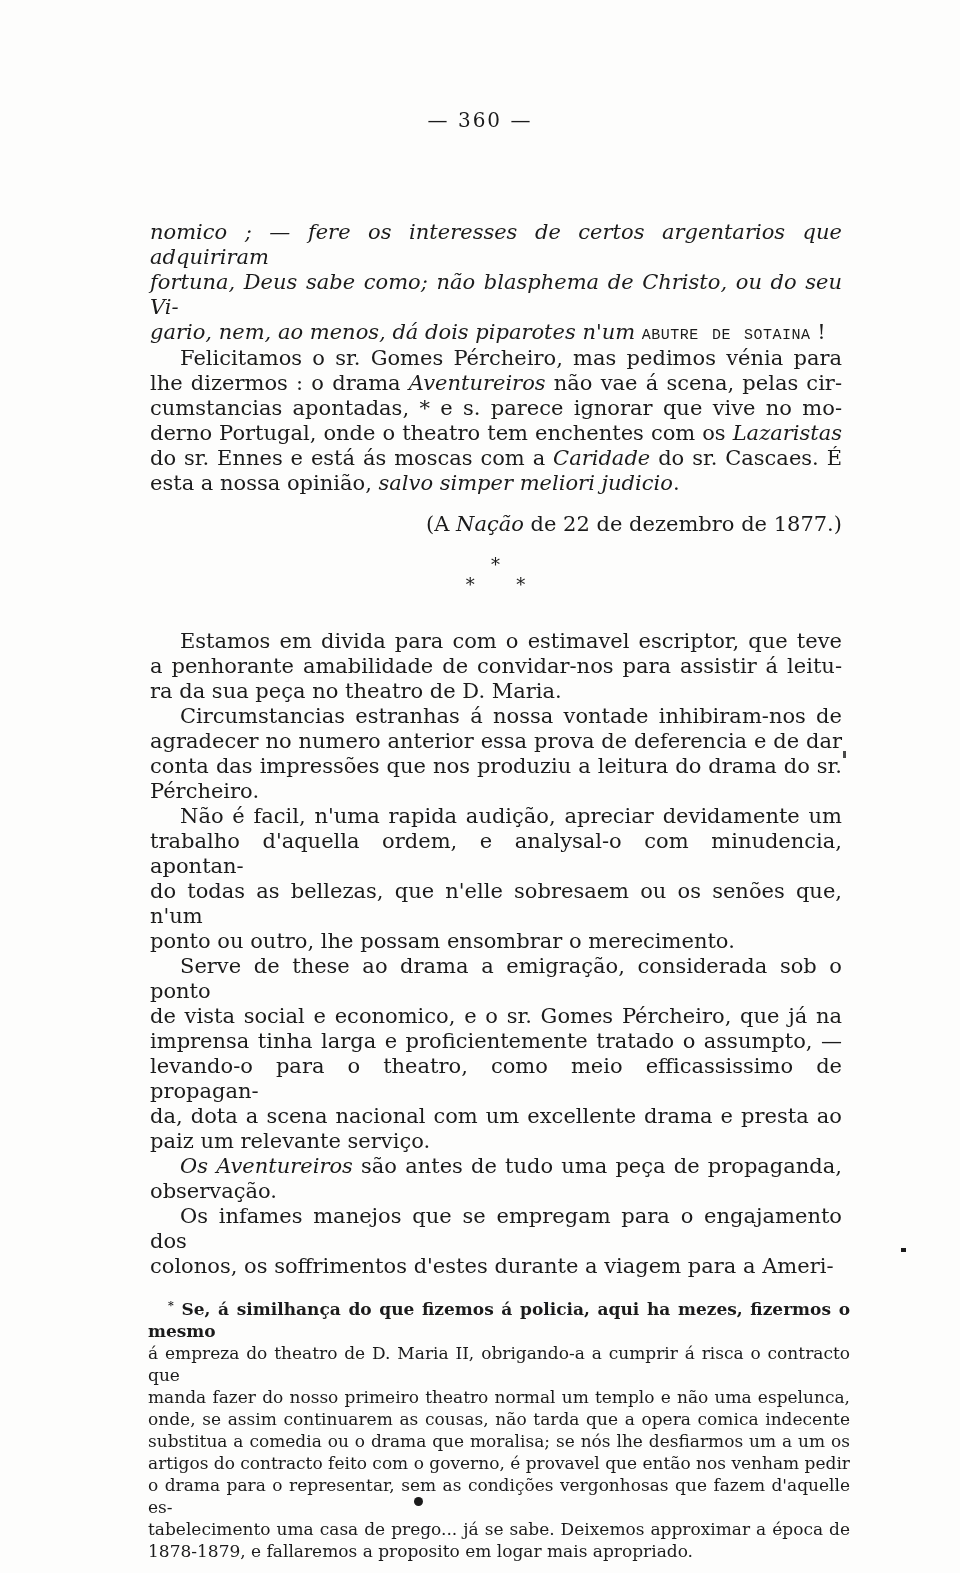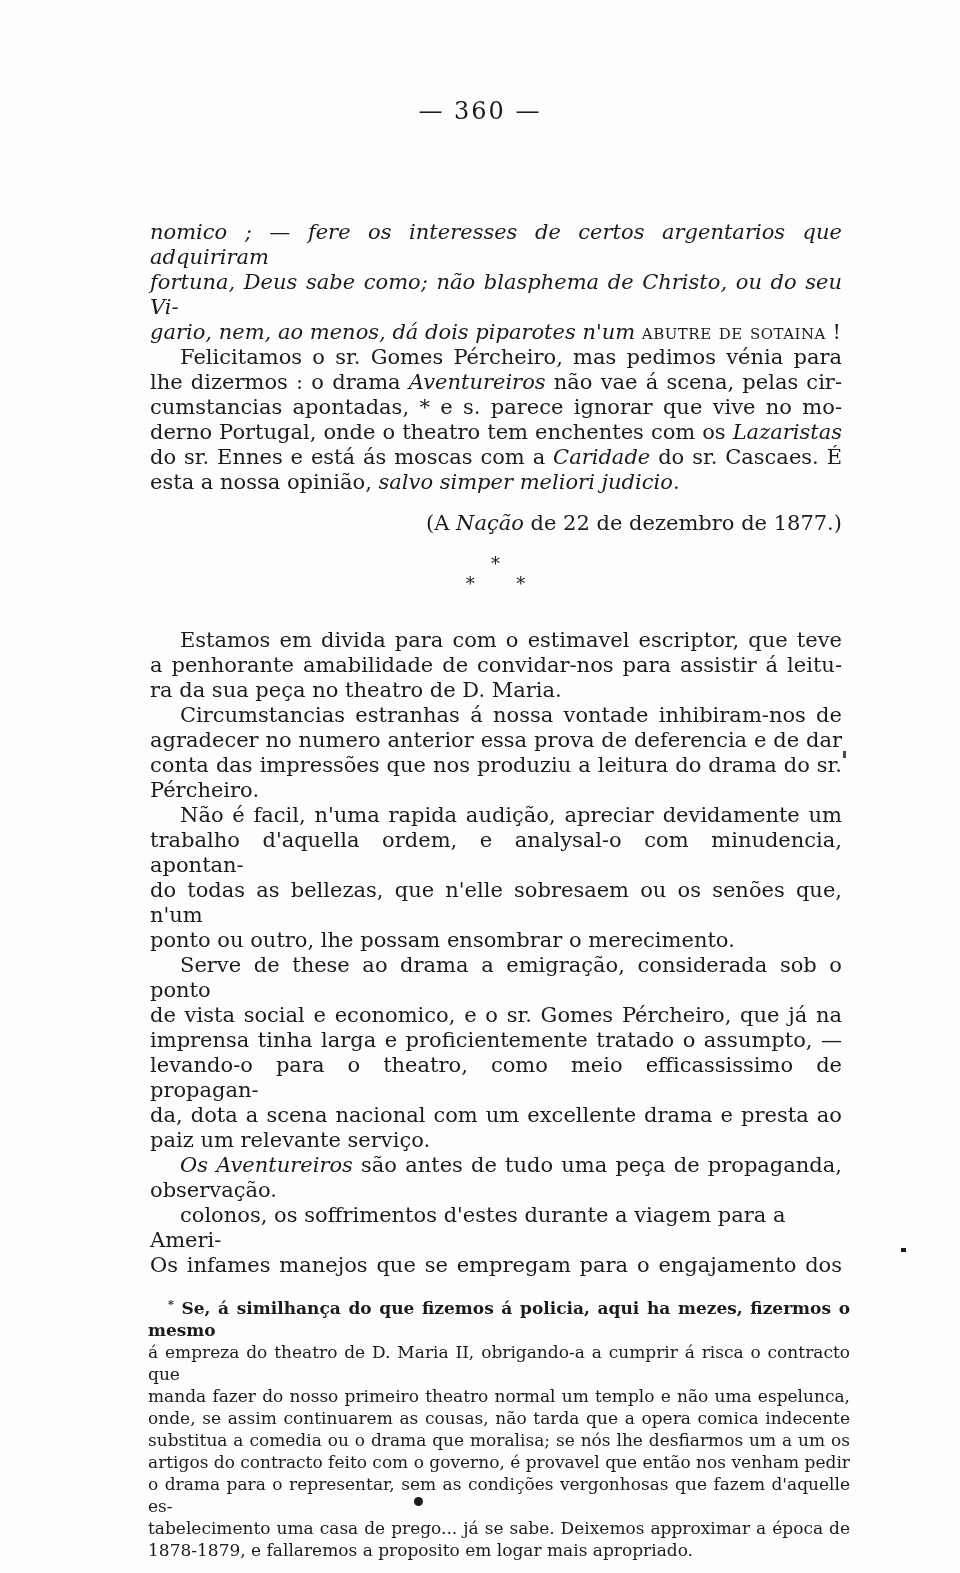--- a/index.html
+++ b/index.html
@@ -6,24 +6,24 @@
   .page {
     position: relative;
     width: 960px;
     height: 1573px;
     background: #fdfdfc;
     color: #1b1b1b;
     font-family: "DejaVu Serif", "Liberation Serif", serif;
     overflow: hidden;
   }
   .page-number {
-    margin: 3px;
+    margin: 12px;
     padding-top: 94px;
     text-align: center;
-    font-size: 24px;
+    font-size: 20px;
     line-height: 28px;
     letter-spacing: 2px;
   }
   .content {
     position: absolute;
     left: 150px;
     top: 0;
     width: 692px;
   }
   .flow-top { margin-top: 220px; } 
@@ -36,21 +36,21 @@
   .para.italic { font-style: italic; }
   .para.indent .line:first-child { text-indent: 30px; }
   .line {
     white-space: normal;
   }
   .line.just { text-align: justify; text-align-last: justify; -moz-text-align-last: justify; text-justify: inter-word; }
   .line.last { text-align: left; }
   .line.right { text-align: right; }
   .seg-i { font-style: italic; }
   .seg-u { font-style: normal; }
-  .seg-sc { font-style: normal; font-variant: small-caps; letter-spacing: 0.5px; }
+  .seg-sc { font-style: normal; font-variant: small-caps; letter-spacing: 0.5px; font-family: Liberation Mono, monospace; }
   .seg-sup { vertical-align: 6px; font-size: 0.65em; }
   [data-name="attribution-paragraph"] { margin-top: 16px; }
   .asterism {
     margin-top: 18px;
     text-align: center;
     font-size: 18px;
     line-height: 20px;
     letter-spacing: 1px;
   }
   .asterism .ast-bottom { white-space: pre; }
@@ -124,22 +124,22 @@
           <div class="line just" data-name="text-line"><span data-name="text-segment">imprensa tinha larga e proficientemente tratado o assumpto, —</span></div>
           <div class="line just" data-name="text-line"><span data-name="text-segment">levando-o para o theatro, como meio efficassissimo de propagan-</span></div>
           <div class="line just" data-name="text-line"><span data-name="text-segment">da, dota a scena nacional com um excellente drama e presta ao</span></div>
           <div class="line last" data-name="text-line"><span data-name="text-segment">paiz um relevante serviço.</span></div>
         </div>
         <div class="para indent" data-name="os-aventureiros-paragraph">
           <div class="line just" data-name="text-line"><span class="seg-i" data-name="text-segment">Os Aventureiros</span><span data-name="text-segment"> são antes de tudo uma peça  de propaganda,</span></div>
           <div class="line last" data-name="text-line"><span data-name="text-segment">observação.</span></div>
         </div>
         <div class="para indent" data-name="os-infames-paragraph">
+          <div class="line just" data-name="text-line"><span data-name="text-segment">Os infames manejos que se empregam para o engajamento dos</span></div>
           <div class="line last" data-name="text-line"><span data-name="text-segment">colonos, os soffrimentos d'estes durante a viagem para a Ameri-</span></div>
-          <div class="line just" data-name="text-line"><span data-name="text-segment">Os infames manejos que se empregam para o engajamento dos</span></div>
         </div>
       </div>
 
     <div class="footnote-flow" data-name="footnote-text">
         <div class="para indent" data-name="footnote-paragraph">
           <div class="line just" data-name="text-line"><span class="seg-sup" data-name="text-segment">*</span><span data-name="text-segment"> Se, á similhança do que fizemos á policia, aqui ha mezes, fizermos o mesmo</span></div>
           <div class="line just" data-name="text-line"><span data-name="text-segment">á empreza do theatro de D. Maria II, obrigando-a a cumprir á risca o contracto que</span></div>
           <div class="line just" data-name="text-line"><span data-name="text-segment">manda fazer do nosso primeiro theatro normal um templo e não uma espelunca,</span></div>
           <div class="line just" data-name="text-line"><span data-name="text-segment">onde, se assim continuarem as cousas, não tarda que a opera comica indecente</span></div>
           <div class="line just" data-name="text-line"><span data-name="text-segment">substitua a comedia ou o drama que moralisa; se nós lhe desfiarmos um a um os</span></div>

